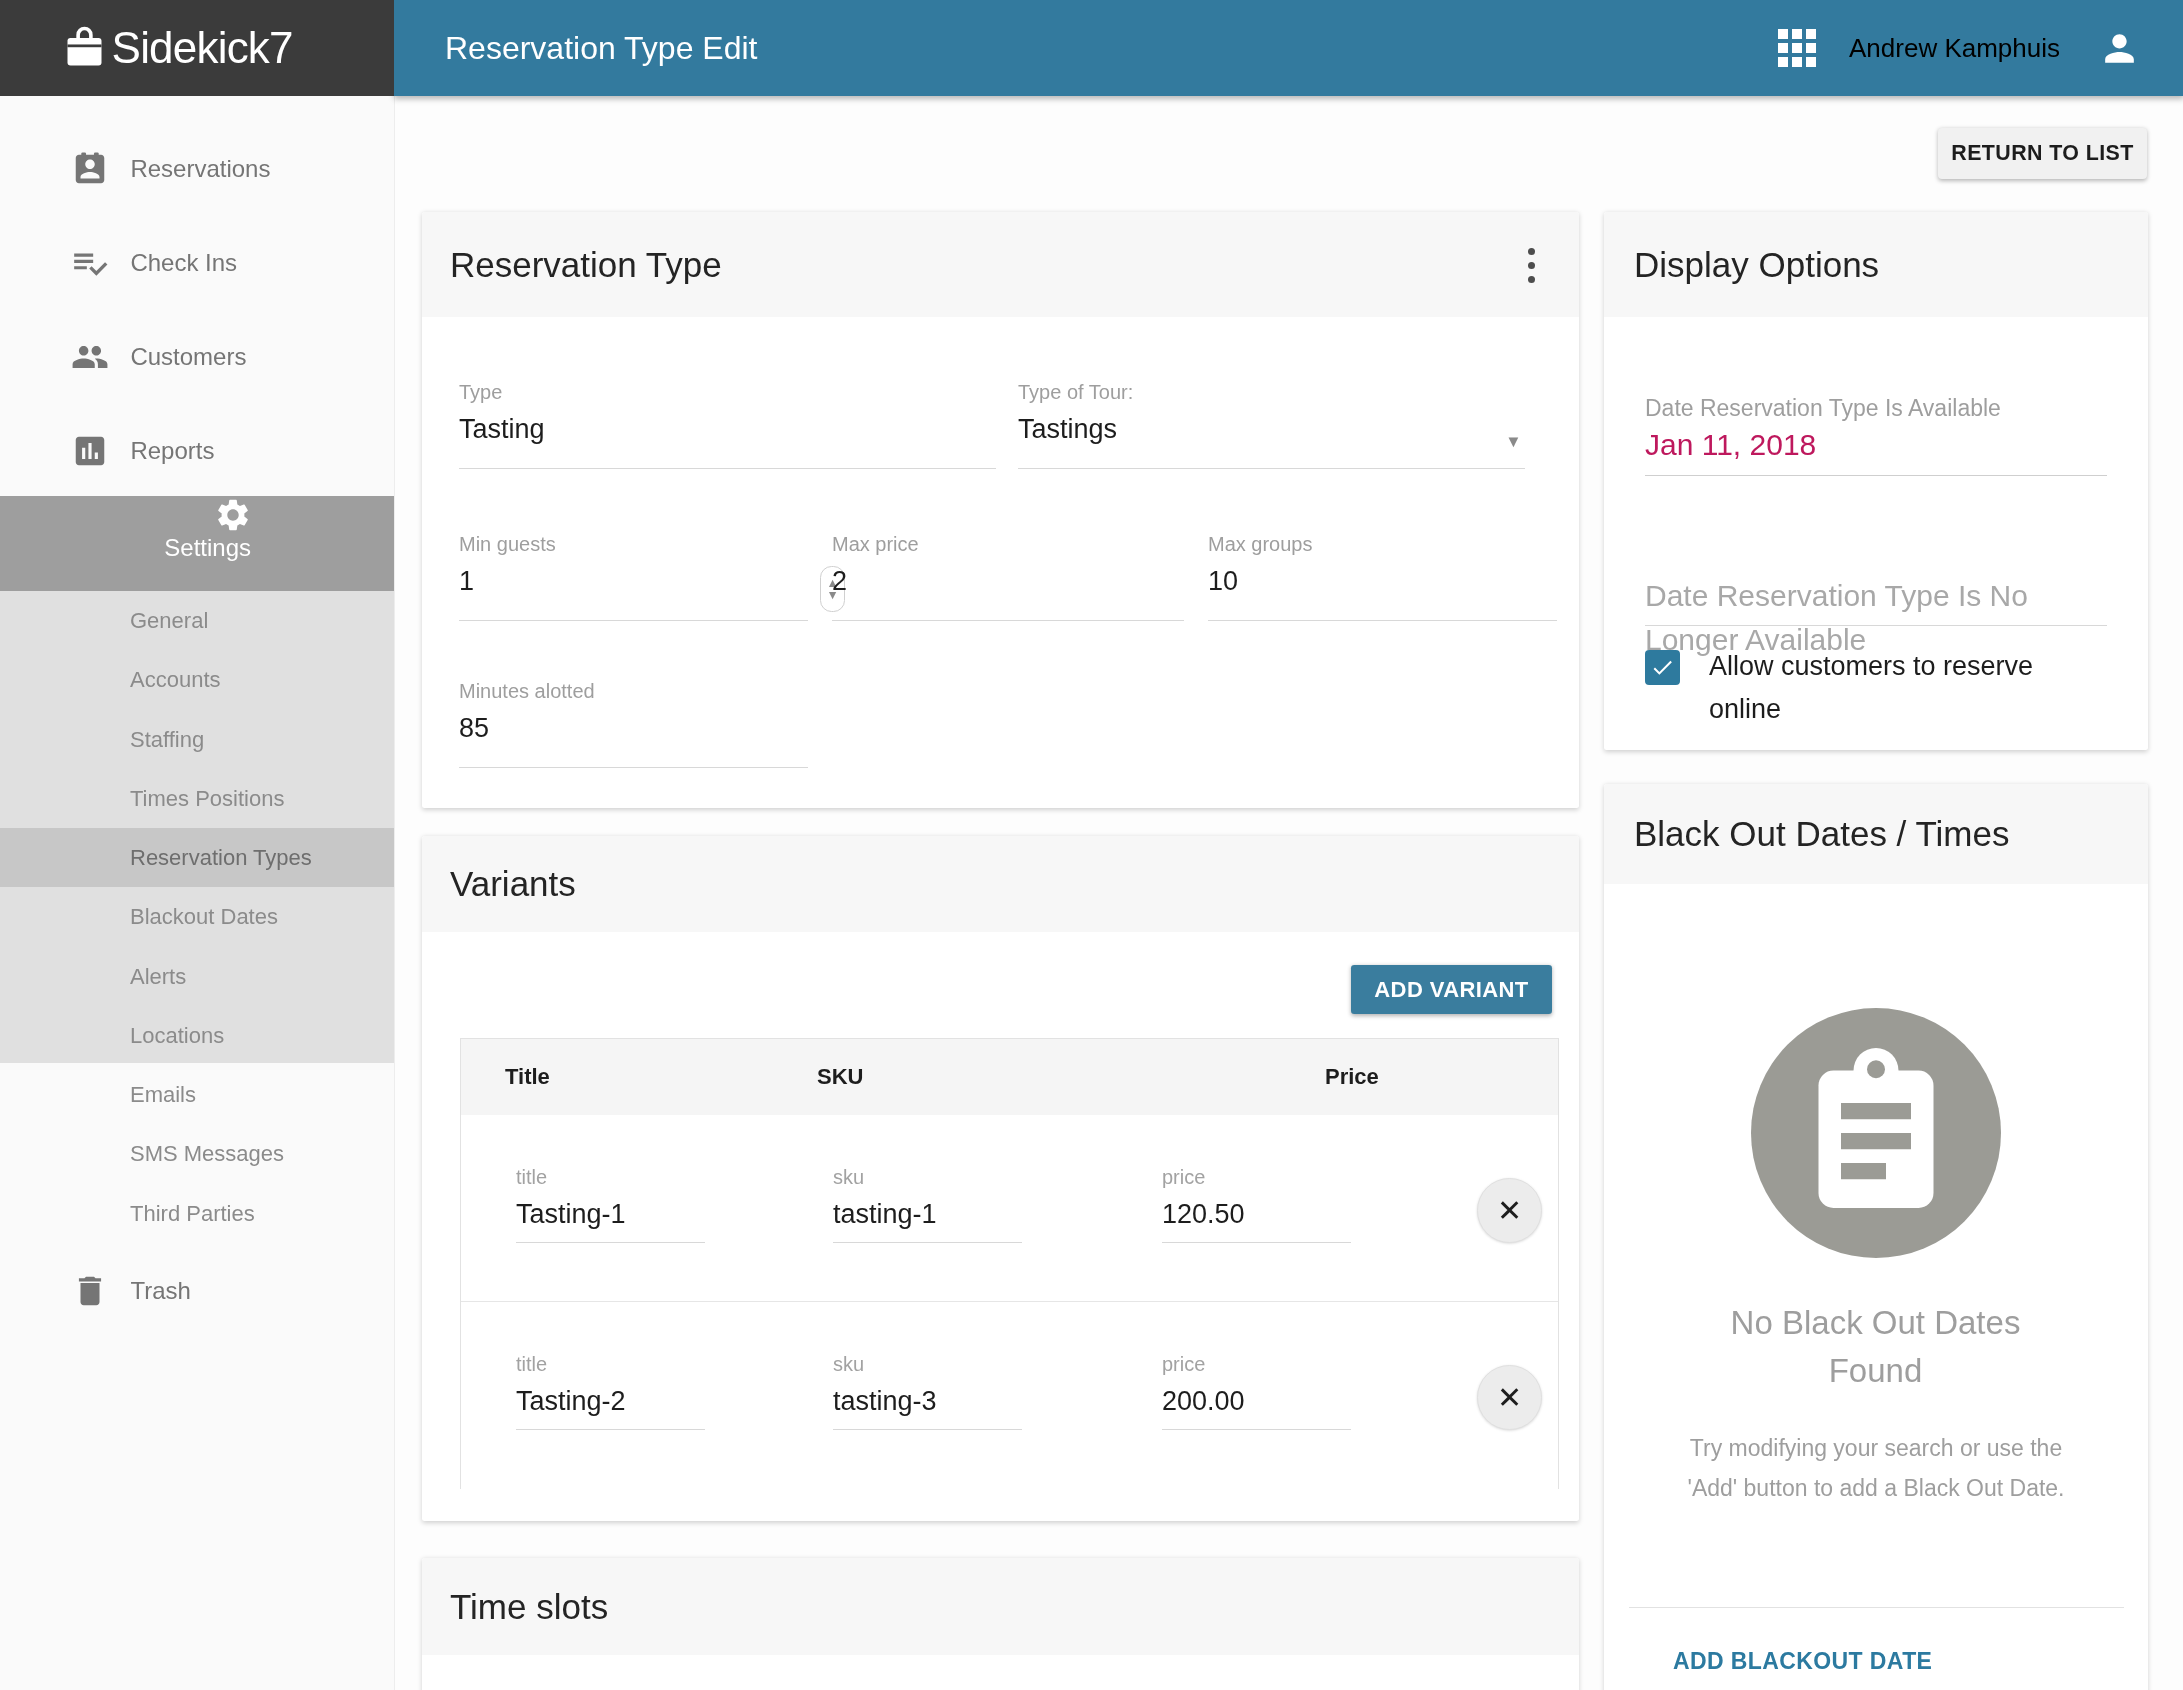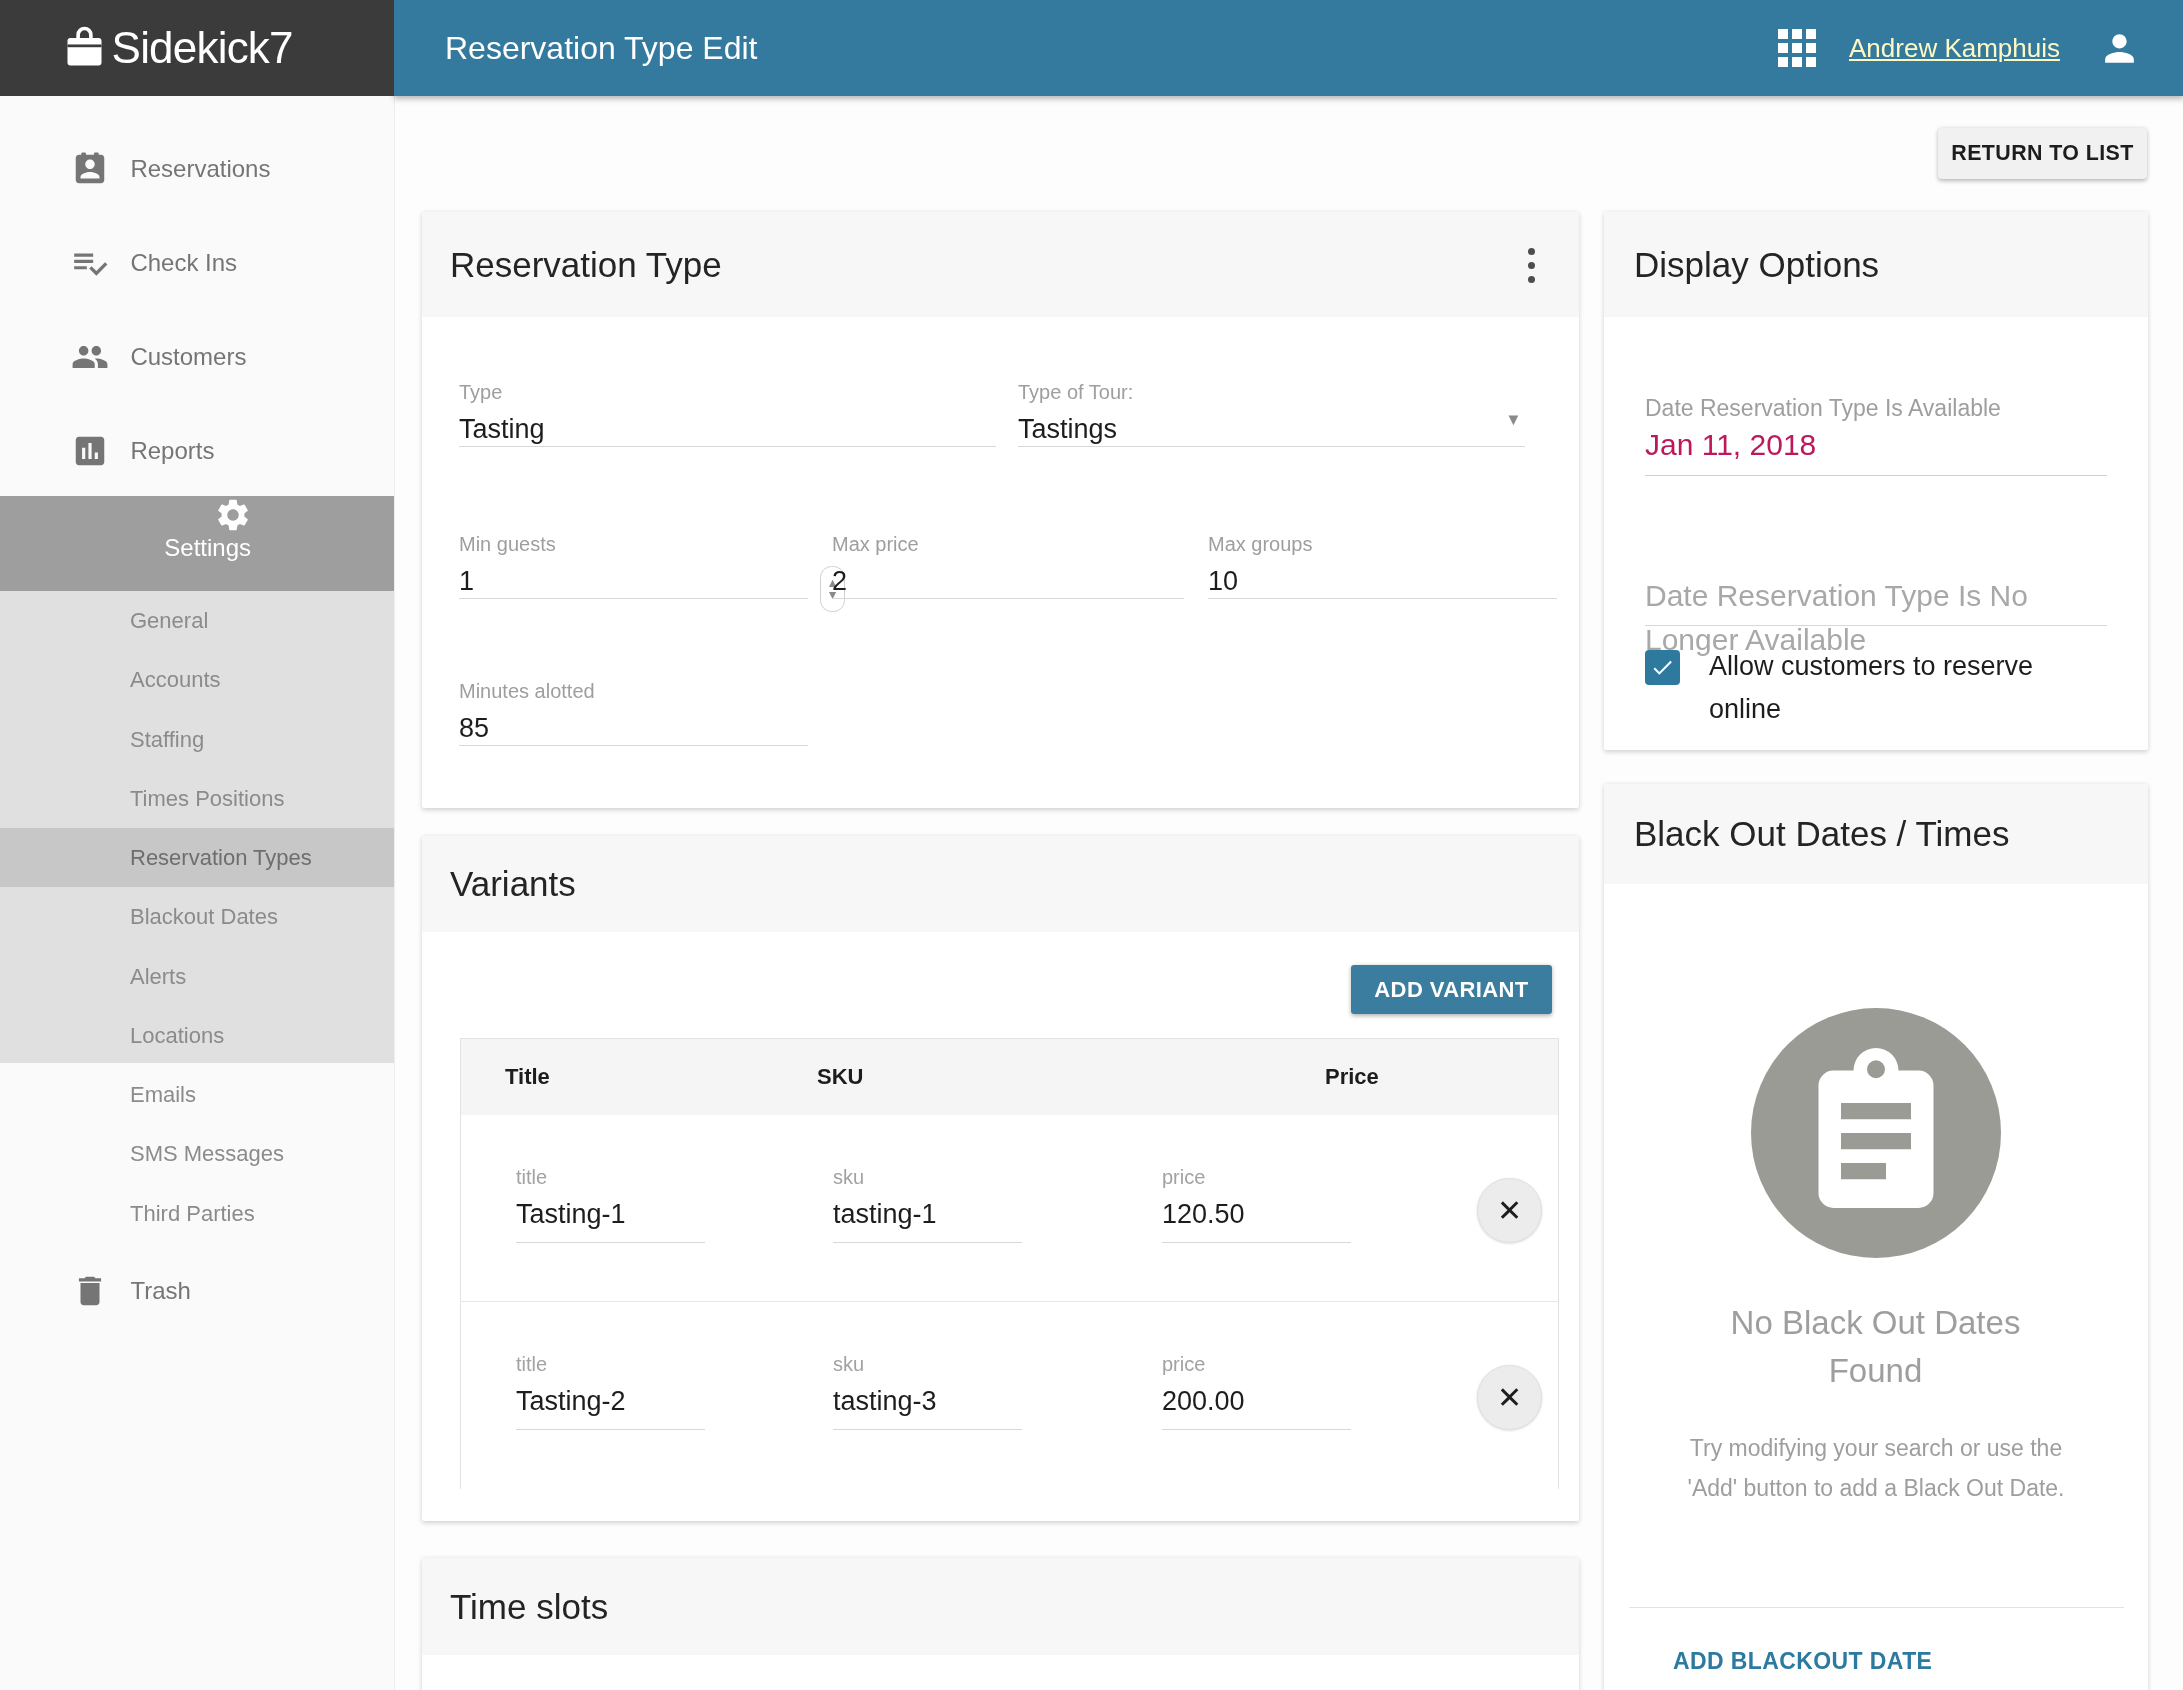--- a/index.html
+++ b/index.html
@@ -13,21 +13,21 @@
 
   
   .logo-block{left:0;top:0;width:394px;height:96px;background:#3b3b3b;display:flex;align-items:center;z-index:30;}
   .logo-icon{width:51px;height:51px;margin-left:59px;}
   .logo-text{color:#ffffff;font-size:44px;font-weight:500;letter-spacing:-0.8px;margin-left:1.6px;}
   .appbar{left:394px;top:0;width:1790px;height:96px;background:#337a9e;box-shadow:0 2.5px 5.8px rgba(0,0,0,.28);display:flex;align-items:center;z-index:25;}
   .appbar-title{color:#ffffff;font-size:32px;font-weight:500;margin-left:51px;}
   .appbar-right{position:absolute;right:43px;top:0;height:96px;display:flex;align-items:center;}
   .grid-icon{width:38px;height:38px;display:grid;grid-template-columns:repeat(3,10px);grid-template-rows:repeat(3,10px);gap:4.1px;}
   .grid-icon div{background:#ffffff;}
-  .appbar-user{color:#fef9c3;font-size:26px;font-weight:500;margin:0 38px 0 33px;text-decoration:underline;}
+  .appbar-user{color:#000000;font-size:26px;font-weight:500;margin:0 38px 0 33px;}
   .person-icon{width:43px;height:43px;fill:#ffffff;}
 
   
   .sidebar{left:0;top:96px;width:394px;height:1595px;background:#fafafa;border-right:0.8px solid #ededed;z-index:20;}
   .side-item{position:absolute;left:0;width:100%;height:94px;display:flex;align-items:center;cursor:pointer;}
   .side-item svg{width:38px;height:38px;margin-left:71px;fill:#757575;}
   .side-item .lbl{font-size:24px;color:#757575;margin-left:21.4px;}
   .side-settings{position:absolute;left:0;top:400px;width:100%;height:95px;background:#9e9e9e;display:flex;align-items:center;flex-direction:column;}
   .side-settings svg{width:38px;height:38px;margin-left:71px;fill:#ffffff;}
   .side-settings .lbl{font-size:24px;color:#ffffff;font-weight:500;margin-left:21.4px;}
@@ -43,21 +43,21 @@
   .card-head{position:absolute;left:0;top:0;width:100%;background:#f7f7f7;border-radius:2.5px 2.5px 0 0;display:flex;align-items:center;}
   .card-title{font-size:35px;color:#242424;margin-left:28px;}
 
   .return-btn{left:1938px;top:128px;width:209px;height:51px;background:#f1f1f1;border-radius:4.1px;
     box-shadow:0 1.6px 4.1px rgba(0,0,0,.28);display:flex;align-items:center;justify-content:center;
     font-size:21.4px;font-weight:bold;color:#1d1d1d;letter-spacing:0.4px;cursor:pointer;}
 
   
   .field{position:absolute;}
   .field .flabel{font-size:20px;color:#9e9e9e;margin-bottom:10px;}
-  .field .fvalue{font-size:27px;color:#1d1d1d;padding-bottom:1px;border-bottom:1.6px solid #d8d8d8;}
+  .field .fvalue{font-size:27px;color:#1d1d1d;padding-bottom:23px;border-bottom:1.6px solid #d8d8d8;}
   .kebab{position:absolute;right:43px;top:36px;width:8.2px;cursor:pointer;}
   .kebab i{display:block;width:7.4px;height:7.4px;border-radius:50%;background:#4d4d4d;margin-bottom:6.6px;}
   .dd-arrow{position:absolute;right:3.3px;bottom:18px;font-size:16.5px;color:#8a8a8a;}
   .spinner{position:absolute;left:361px;top:33px;width:23px;height:44px;border:0.8px solid #d0d0d0;border-radius:11.5px;
     background:#ffffff;display:flex;flex-direction:column;align-items:center;justify-content:center;line-height:1;cursor:pointer;}
   .spinner span{font-size:12.3px;color:#8a8a8a;}
 
   
   .add-variant{position:absolute;left:929px;top:129px;width:201px;height:49px;background:#3a7d9e;border-radius:3.3px;
     box-shadow:0 1.6px 4.1px rgba(0,0,0,.3);display:flex;align-items:center;justify-content:center;

